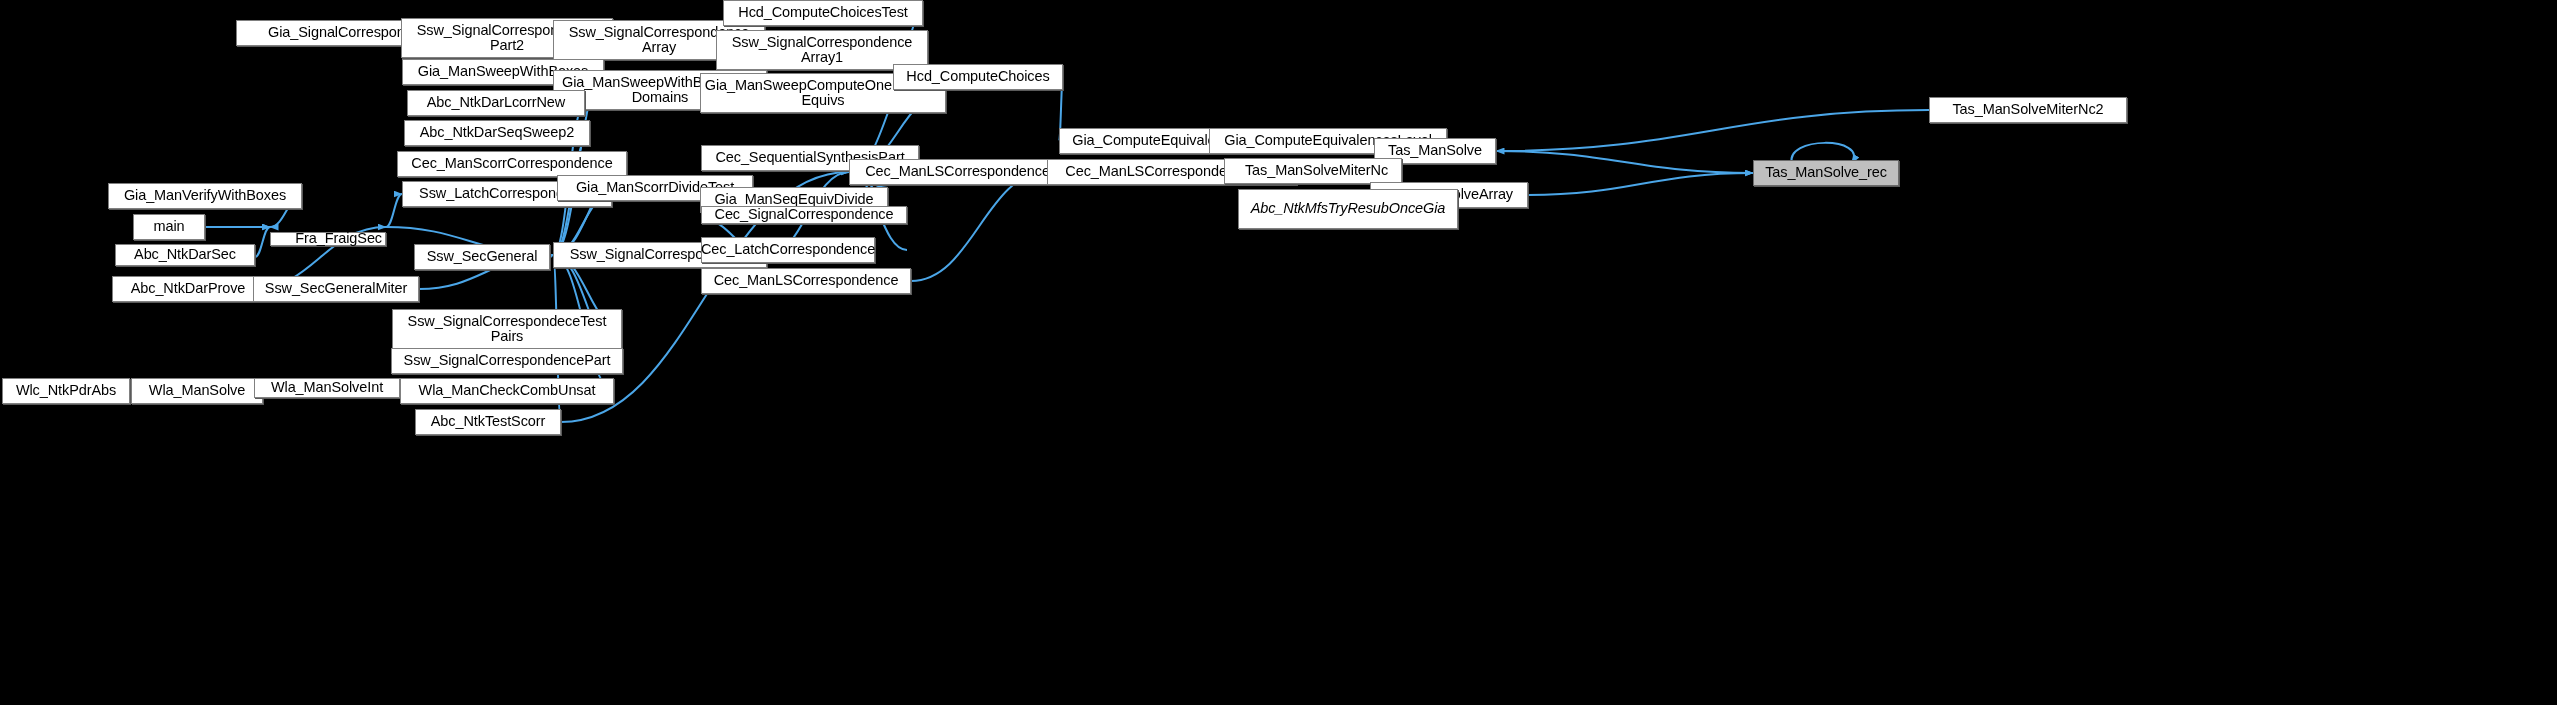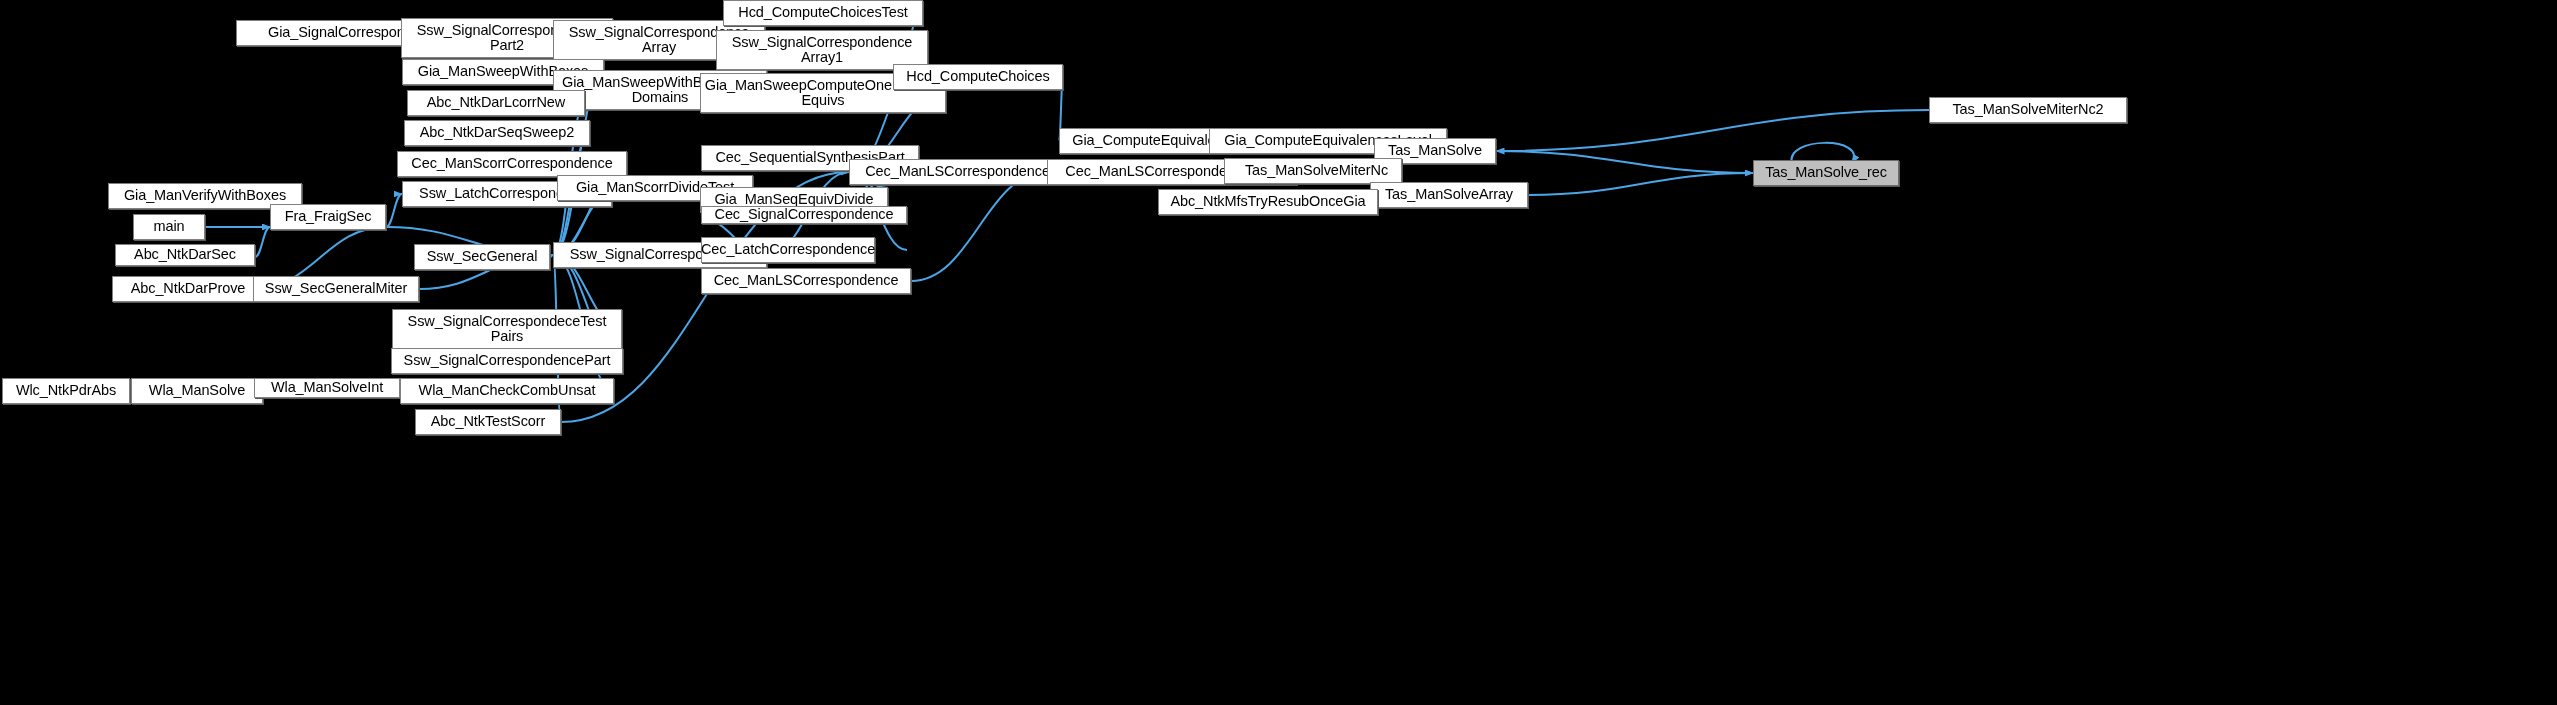--- a/index.html
+++ b/index.html
@@ -138,24 +138,24 @@
       <div class="node" style="left: 397px; top: 151px; width: 230px; height: 26px;"><span class="node-label">Cec_ManScorrCorrespondence</span></div>
       <div class="node" style="left: 701px; top: 145px; width: 218px; height: 26px;"><span class="node-label">Cec_SequentialSynthesisPart</span></div>
       <div class="node" style="left: 849px; top: 159px; width: 268px; height: 26px;"><span class="node-label">Cec_ManLSCorrespondenceClasses</span></div>
       <div class="node" style="left: 1047px; top: 159px; width: 250px; height: 26px;"><span class="node-label">Cec_ManLSCorrespondenceBmc</span></div>
       <div class="node" style="left: 1224px; top: 158px; width: 178px; height: 26px; padding-left: 7px;"><span class="node-label">Tas_ManSolveMiterNc</span></div>
       <div class="node" style="left: 402px; top: 181px; width: 210px; height: 26px;"><span class="node-label">Ssw_LatchCorrespondence</span></div>
       <div class="node" style="left: 557px; top: 175px; width: 196px; height: 26px;"><span class="node-label">Gia_ManScorrDivideTest</span></div>
       <div class="node" style="left: 700px; top: 187px; width: 188px; height: 26px;"><span class="node-label">Gia_ManSeqEquivDivide</span></div>
       <div class="node" style="left: 1370px; top: 182px; width: 158px; height: 26px;"><span class="node-label">Tas_ManSolveArray</span></div>
       <div class="node" style="left: 108px; top: 183px; width: 194px; height: 26px;"><span class="node-label">Gia_ManVerifyWithBoxes</span></div>
-      <div class="node" style="left: 1158px; top: 189px; width: 220px; height: 26px;"><span class="node-label">Abc_NtkMfsTryResubOnceGia</span></div>
+      <div class="node" style="left: 1238px; top: 189px; width: 220px; height: 40px; font-style: italic;"><span class="node-label">Abc_NtkMfsTryResubOnceGia</span></div>
       <div class="node" style="left: 701px; top: 206px; width: 206px; height: 18px;"><span class="node-label">Cec_SignalCorrespondence</span></div>
       <div class="node" style="left: 133px; top: 214px; width: 72px; height: 26px;"><span class="node-label">main</span></div>
-      <div class="node" style="left: 270px; top: 204px; width: 116px; height: 26px;"><span class="node-label">Fra_FraigSec</span></div>
+      <div class="node" style="left: 270px; top: 232px; width: 116px; height: 14px; justify-content: flex-end;"><span class="node-label">Fra_FraigSec</span></div>
       <div class="node" style="left: 414px; top: 244px; width: 136px; height: 26px;"><span class="node-label">Ssw_SecGeneral</span></div>
       <div class="node" style="left: 553px; top: 242px; width: 214px; height: 26px;"><span class="node-label">Ssw_SignalCorrespondence</span></div>
       <div class="node" style="left: 701px; top: 237px; width: 174px; height: 26px;"><span class="node-label">Cec_LatchCorrespondence</span></div>
       <div class="node" style="left: 115px; top: 244px; width: 140px; height: 22px;"><span class="node-label">Abc_NtkDarSec</span></div>
       <div class="node" style="left: 701px; top: 268px; width: 210px; height: 26px;"><span class="node-label">Cec_ManLSCorrespondence</span></div>
       <div class="node" style="left: 112px; top: 276px; width: 152px; height: 26px;"><span class="node-label">Abc_NtkDarProve</span></div>
       <div class="node" style="left: 253px; top: 276px; width: 166px; height: 26px;"><span class="node-label">Ssw_SecGeneralMiter</span></div>
       <div class="node" style="left: 392px; top: 309px; width: 230px; height: 40px;"><span class="node-label">Ssw_SignalCorrespondeceTest
 Pairs</span></div>
       <div class="node" style="left: 391px; top: 348px; width: 232px; height: 26px;"><span class="node-label">Ssw_SignalCorrespondencePart</span></div>

